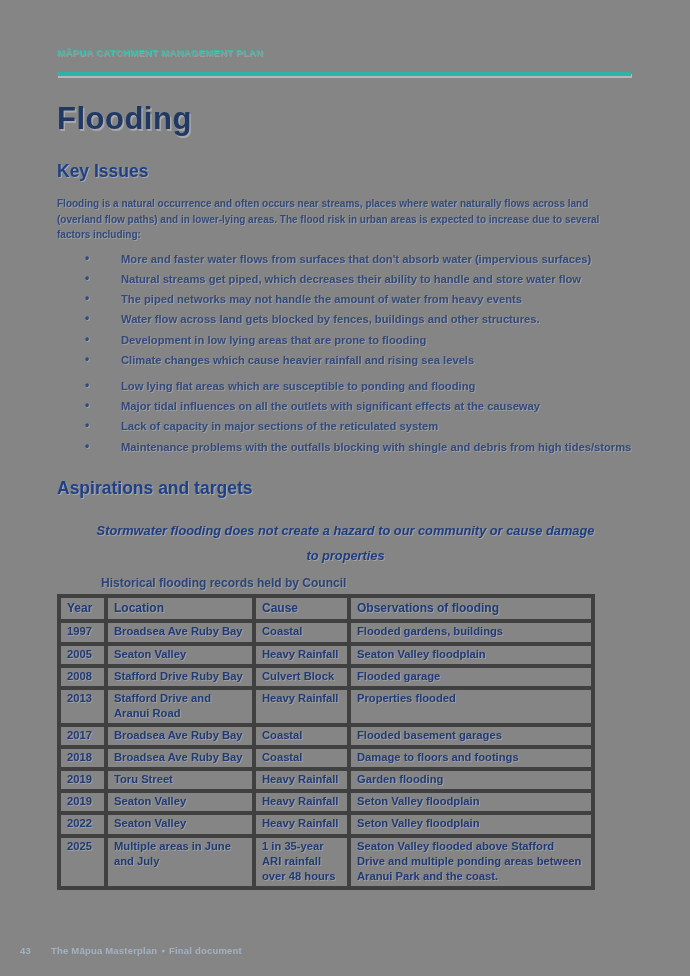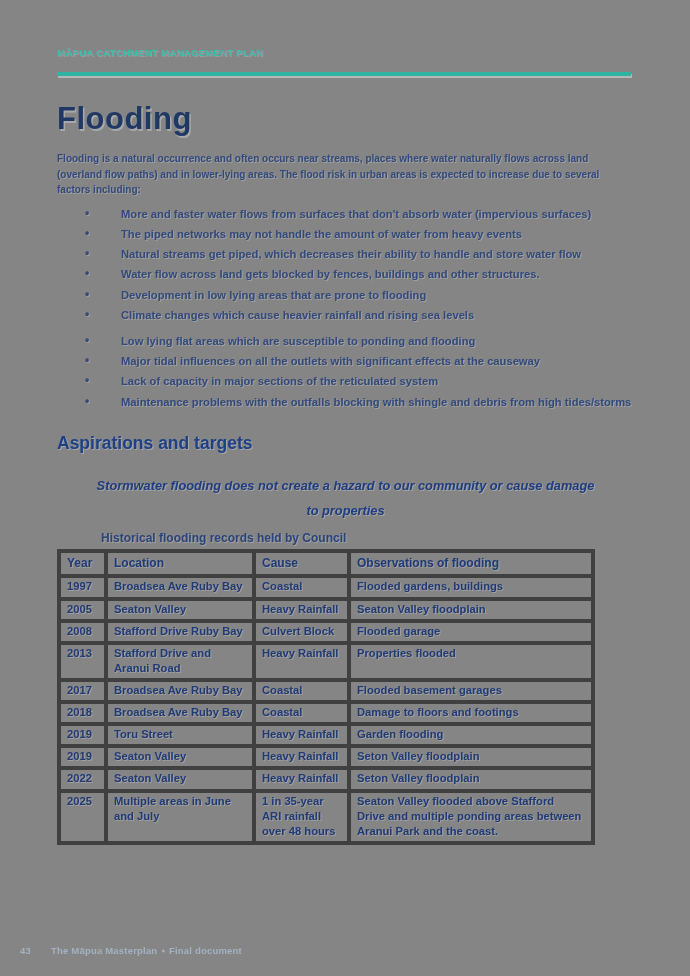--- a/index.html
+++ b/index.html
@@ -134,27 +134,28 @@
 </head>
 <body>
 
 <div class="content">
 
   <div class="doc-header">MĀPUA CATCHMENT MANAGEMENT PLAN</div>
   <div class="teal-rule"></div>
 
   <div class="page-title">Flooding</div>
 
+  <div class="section-heading">Key Issues</div>
 
   <p class="body-text">Flooding is a natural occurrence and often occurs near streams, places where water naturally flows across land (overland flow paths) and in lower-lying areas.  The flood risk in urban areas is expected to increase due to several factors including:</p>
 
   <ul class="bullets">
       <li>More and faster water flows from surfaces that don't absorb water (impervious surfaces)</li>
+      <li>Natural streams get piped, which decreases their ability to handle and store water flow</li>
       <li>The piped networks may not handle the amount of water from heavy events</li>
-      <li>Natural streams get piped, which decreases their ability to handle and store water flow</li>
       <li>Water flow across land gets blocked by fences, buildings and other structures.</li>
       <li>Development in low lying areas that are prone to flooding</li>
       <li>Climate changes which cause heavier rainfall and rising sea levels</li>
     </ul>
 
 
   <ul class="bullets" style="margin-top:11px;">
       <li>Low lying flat areas which are susceptible to ponding and flooding</li>
       <li>Major tidal influences on all the outlets with significant effects at the causeway</li>
       <li>Lack of capacity in major sections of the reticulated system</li>

